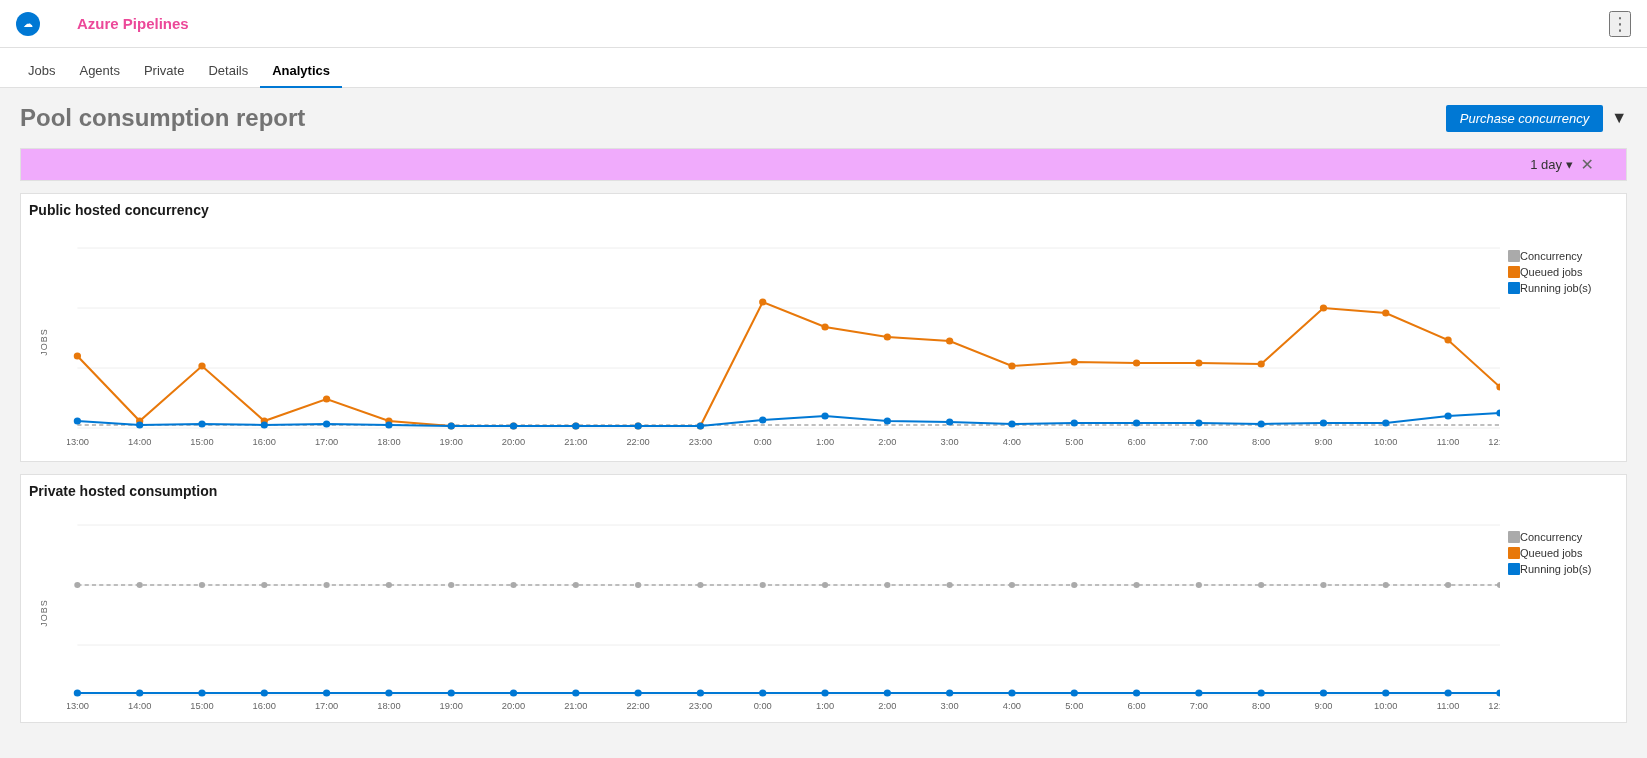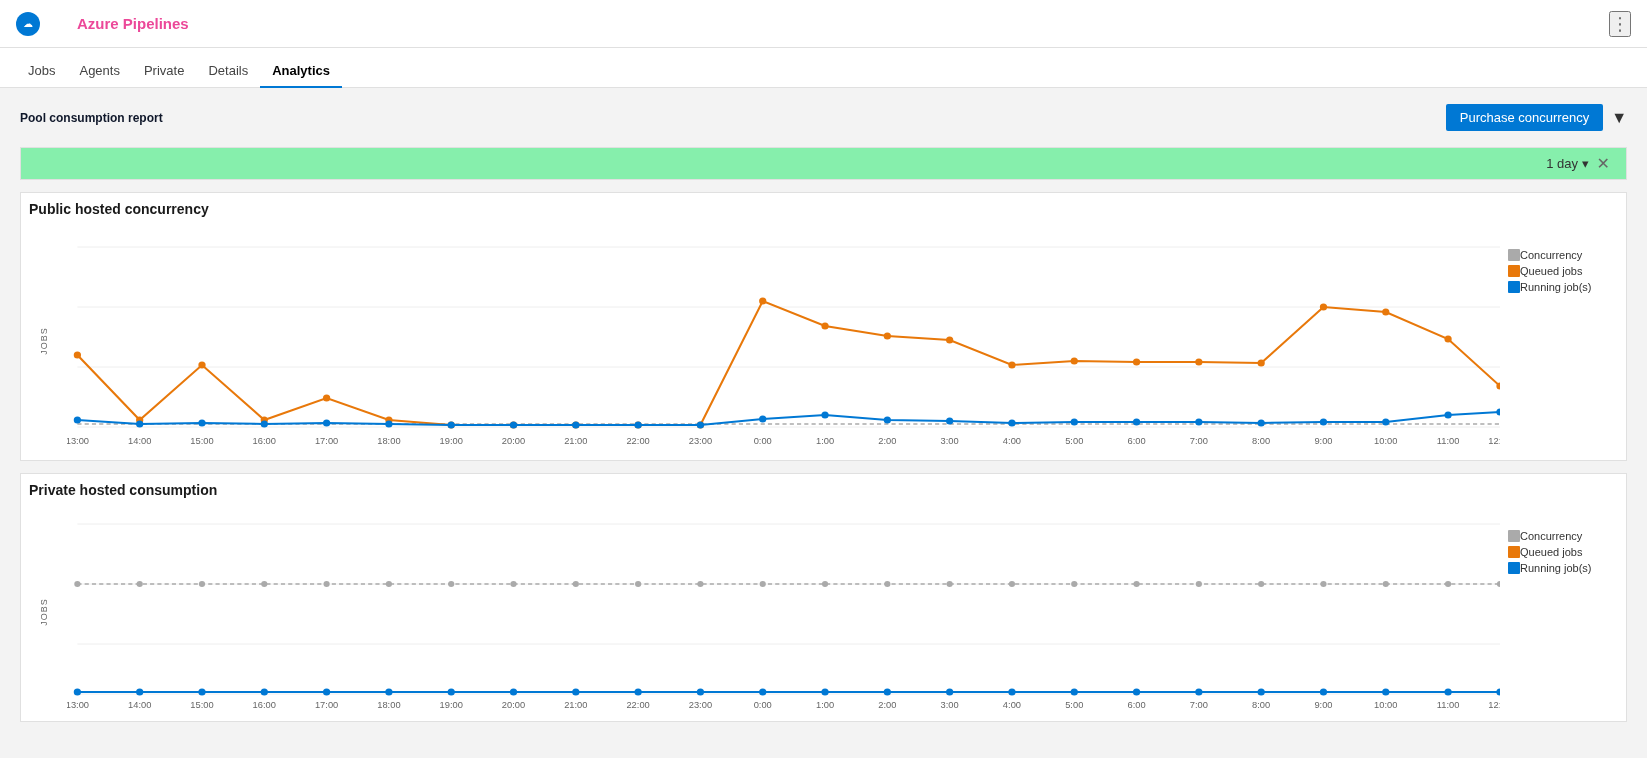--- a/index.html
+++ b/index.html
@@ -10,26 +10,26 @@
     .app-icon { width: 24px; height: 24px; background: #0078d4; border-radius: 50%; display: flex; align-items: center; justify-content: center; color: white; font-size: 10px; }
     .app-title { font-size: 15px; font-weight: 600; color: #ec4899; margin-left: 27px; }
     .more-icon { font-size: 18px; color: #666; cursor: pointer; }
 
     .nav { display: flex; align-items: flex-end; background: #fff; border-bottom: 1px solid #e0e0e0; padding: 0 16px; height: 40px; gap: 0; }
     .nav-item { padding: 8px 12px; font-size: 13px; cursor: pointer; color: #444; border-bottom: 2px solid transparent; position: relative; top: 1px; }
     .nav-item.active { font-weight: 700; border-bottom: 2px solid #0078d4; color: #000; }
 
     .content { padding: 16px 20px; background: #f3f3f3; min-height: calc(758px - 88px); }
     .page-header { display: flex; align-items: center; justify-content: space-between; margin-bottom: 16px; }
-    .page-title { font-size: 12px; font-weight: 600; color: #0f172a; }
+    .page-title { font-size: 24px; font-weight: 600; color: #737373; }
     .header-actions { display: flex; align-items: center; gap: 8px; }
-    .btn-primary { background: #0078d4; color: white; border: none; padding: 6px 14px; font-size: 13px; cursor: pointer; border-radius: 2px; }
+    .btn-primary { background: #0078d4; color: white; border: none; padding: 6px 14px; font-size: 13px; cursor: pointer; border-radius: 2px; font-style: italic; }
     .filter-icon { font-size: 16px; color: #333; cursor: pointer; background: none; border: none; }
 
-    .filter-bar { display: flex; justify-content: flex-end; align-items: center; background: #86efac; border: 1px solid #e0e0e0; padding: 6px 16px; margin-bottom: 12px; gap: 8px; }
+    .filter-bar { display: flex; justify-content: flex-end; align-items: center; background: #f0abfc; border: 1px solid #e0e0e0; padding: 6px 32px; margin-bottom: 12px; gap: 8px; }
     .day-select { font-size: 13px; color: #333; cursor: pointer; display: flex; align-items: center; gap: 4px; border: none; background: none; }
     .close-btn { background: none; border: none; font-size: 16px; color: #666; cursor: pointer; }
 
     .chart-section { background: #fff; border: 1px solid #e0e0e0; margin-bottom: 12px; padding: 8px; }
     .chart-title { font-size: 14px; font-weight: 600; margin-bottom: 12px; color: #1a1a1a; }
 
     .chart-container { display: flex; gap: 8px; }
     .chart-area { flex: 1; position: relative; text-decoration: underline; }
 
     .legend { display: flex; flex-direction: column; gap: 4px; min-width: 110px; font-size: 11px; padding-top: 20px; }

